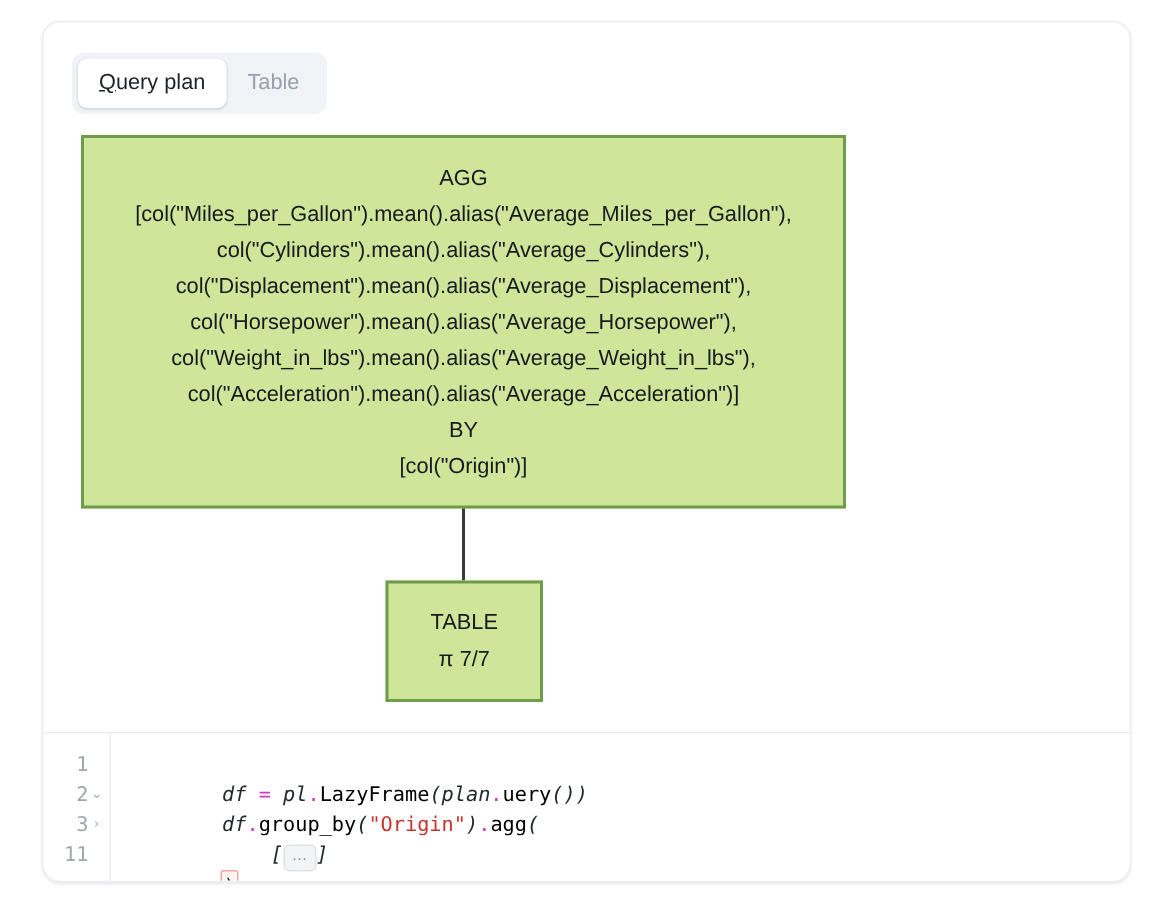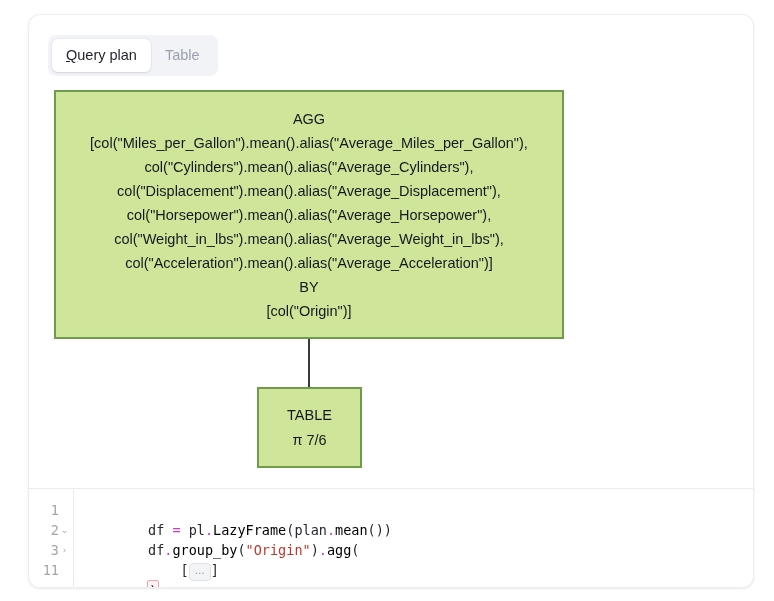--- a/index.html
+++ b/index.html
@@ -173,21 +173,21 @@
     padding-top: 11px;
     padding-left: 9px;
     flex: 1 1 auto;
   }
   .code-row {
     height: 20px;
     line-height: 20px;
     white-space: pre;
     color: #24292f;
   }
-  .tok-plain  { color: #24292f; }
+  .tok-plain  { color: #24292f; font-style: italic; }
   .tok-op     { color: #cf3ac4; }
   .tok-dot    { color: #cf3ac4; }
   .tok-fn     { color: #000000; }
   .tok-str    { color: #c5362c; }
 
   .fold-pill {
     display: inline-block;
     background: #f3f4f6;
     border: 1px solid #dfe1e5;
     border-radius: 4px;
@@ -232,21 +232,21 @@
       <div class="node-line">col("Weight_in_lbs").mean().alias("Average_Weight_in_lbs"),</div>
       <div class="node-line">col("Acceleration").mean().alias("Average_Acceleration")]</div>
       <div class="node-line">BY</div>
       <div class="node-line">[col("Origin")]</div>
     </div>
 
     <div id="edge-agg-table"></div>
 
     <div id="node-table" class="plan-node">
       <div class="node-line">TABLE</div>
-      <div class="node-line">π 7/6</div>
+      <div class="node-line">π 7/7</div>
     </div>
 
   </div>
 
   <div id="editor-divider"></div>
 
   <div id="code-editor">
     <div id="code-gutter">
       <div class="gutter-row">
         <span class="lineno">1</span>
@@ -261,21 +261,21 @@
         <span class="fold-marker">›</span>
       </div>
       <div class="gutter-row">
         <span class="lineno">11</span>
         <span class="fold-marker empty"></span>
       </div>
     </div>
 
     <div id="code-lines">
       <div class="code-row">
-        <span class="tok-plain">df </span><span class="tok-op">=</span><span class="tok-plain"> pl</span><span class="tok-dot">.</span><span class="tok-fn">LazyFrame</span><span class="tok-plain">(plan</span><span class="tok-dot">.</span><span class="tok-fn">mean</span><span class="tok-plain">())</span>
+        <span class="tok-plain">df </span><span class="tok-op">=</span><span class="tok-plain"> pl</span><span class="tok-dot">.</span><span class="tok-fn">LazyFrame</span><span class="tok-plain">(plan</span><span class="tok-dot">.</span><span class="tok-fn">uery</span><span class="tok-plain">())</span>
       </div>
       <div class="code-row">
         <span class="tok-plain">df</span><span class="tok-dot">.</span><span class="tok-fn">group_by</span><span class="tok-plain">(</span><span class="tok-str">"Origin"</span><span class="tok-plain">)</span><span class="tok-dot">.</span><span class="tok-fn">agg</span><span class="tok-plain">(</span>
       </div>
       <div class="code-row">
         <span class="tok-plain">    [</span><span class="fold-pill">…</span><span class="tok-plain">]</span>
       </div>
       <div class="code-row">
         <span class="paren-hl">)</span>
       </div>

